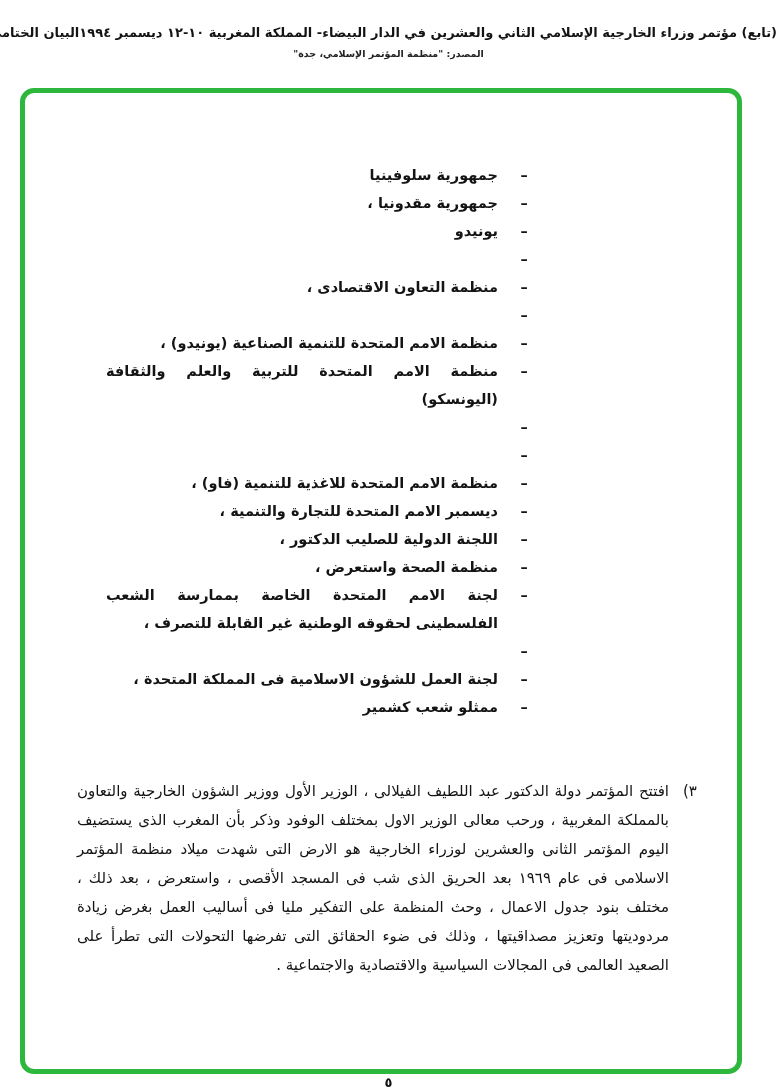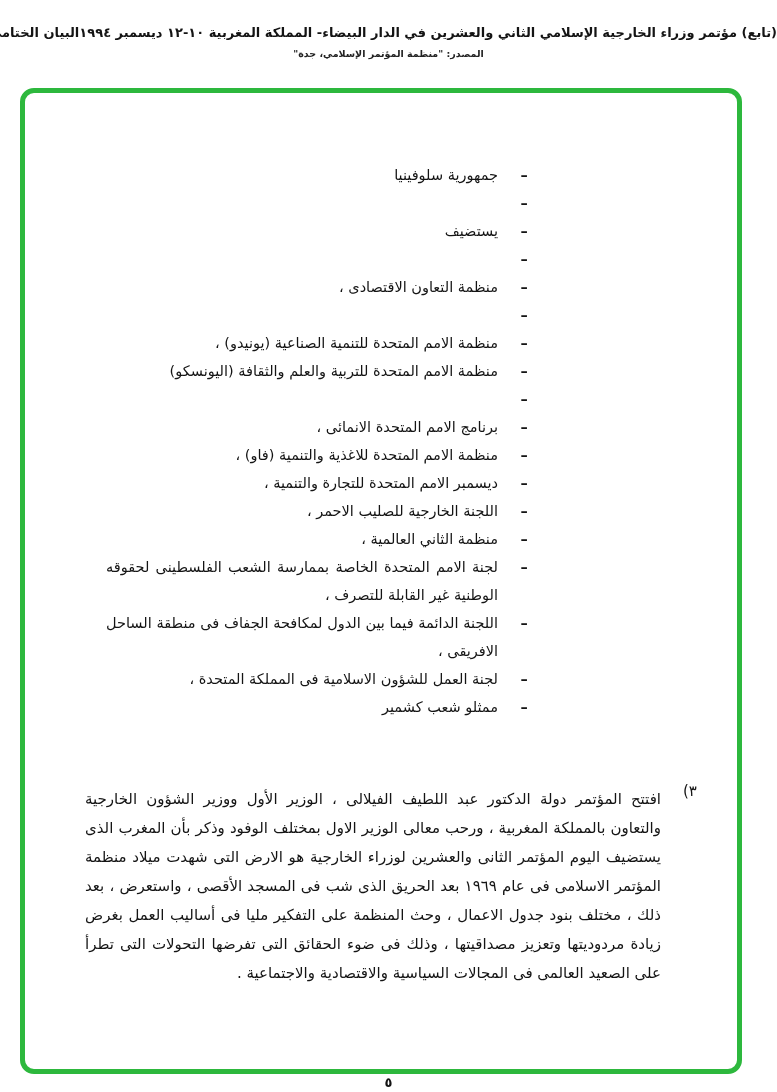--- a/index.html
+++ b/index.html
@@ -57,39 +57,40 @@
   }
   .dash {
     flex: 0 0 16px;
     text-align: center;
     font-weight: bold;
   }
   .org-text {
     width: 392px;
     text-align: justify;
     text-justify: inter-word;
+    font-weight: bold;
   }
 
   
   .para {
     direction: rtl;
     display: flex;
     gap: 14px;
     padding: 0 24px 0 52px;
     margin-top: 56px;
   }
   .para-num {
     flex: 0 0 30px;
     font-size: 15px;
     line-height: 29px;
     text-align: left;
     white-space: nowrap;
   }
   .para-text {
-    margin: 8px;
+    margin: 0;
     flex: 1 1 auto;
     font-size: 15px;
     line-height: 29px;
     text-align: justify;
     text-justify: inter-word;
   }
 
   
   .page-num {
     position: absolute;
@@ -112,24 +113,25 @@
 
   <div class="frame">
 
     <ul class="org-list">
         <li class="org-item">
           <span class="dash">–</span>
           <span class="org-text">جمهورية سلوفينيا</span>
         </li>
         <li class="org-item">
           <span class="dash">–</span>
+          <span class="org-text">جمهورية مقدونيا ،</span>
         </li>
         <li class="org-item">
           <span class="dash">–</span>
-          <span class="org-text">يستضيف</span>
+          <span class="org-text">يونيدو</span>
         </li>
         <li class="org-item">
           <span class="dash">–</span>
         </li>
         <li class="org-item">
           <span class="dash">–</span>
           <span class="org-text">منظمة التعاون الاقتصادى ،</span>
         </li>
         <li class="org-item">
           <span class="dash">–</span>
@@ -140,45 +142,43 @@
         </li>
         <li class="org-item">
           <span class="dash">–</span>
           <span class="org-text">منظمة الامم المتحدة للتربية والعلم والثقافة (اليونسكو)</span>
         </li>
         <li class="org-item">
           <span class="dash">–</span>
         </li>
         <li class="org-item">
           <span class="dash">–</span>
-          <span class="org-text">برنامج الامم المتحدة الانمائى ،</span>
         </li>
         <li class="org-item">
           <span class="dash">–</span>
-          <span class="org-text">منظمة الامم المتحدة للاغذية والتنمية (فاو) ،</span>
+          <span class="org-text">منظمة الامم المتحدة للاغذية للتنمية (فاو) ،</span>
         </li>
         <li class="org-item">
           <span class="dash">–</span>
           <span class="org-text">ديسمبر الامم المتحدة للتجارة والتنمية ،</span>
         </li>
         <li class="org-item">
           <span class="dash">–</span>
-          <span class="org-text">اللجنة الخارجية للصليب الاحمر ،</span>
+          <span class="org-text">اللجنة الدولية للصليب الدكتور ،</span>
         </li>
         <li class="org-item">
           <span class="dash">–</span>
-          <span class="org-text">منظمة الثاني العالمية ،</span>
+          <span class="org-text">منظمة الصحة واستعرض ،</span>
         </li>
         <li class="org-item">
           <span class="dash">–</span>
           <span class="org-text">لجنة الامم المتحدة الخاصة بممارسة الشعب الفلسطينى لحقوقه الوطنية غير القابلة للتصرف ،</span>
         </li>
         <li class="org-item">
           <span class="dash">–</span>
-          <span class="org-text">اللجنة الدائمة فيما بين الدول لمكافحة الجفاف فى منطقة الساحل الافريقى ،</span>
         </li>
         <li class="org-item">
           <span class="dash">–</span>
           <span class="org-text">لجنة العمل للشؤون الاسلامية فى المملكة المتحدة ،</span>
         </li>
         <li class="org-item">
           <span class="dash">–</span>
           <span class="org-text">ممثلو شعب كشمير</span>
         </li>
       </ul>

